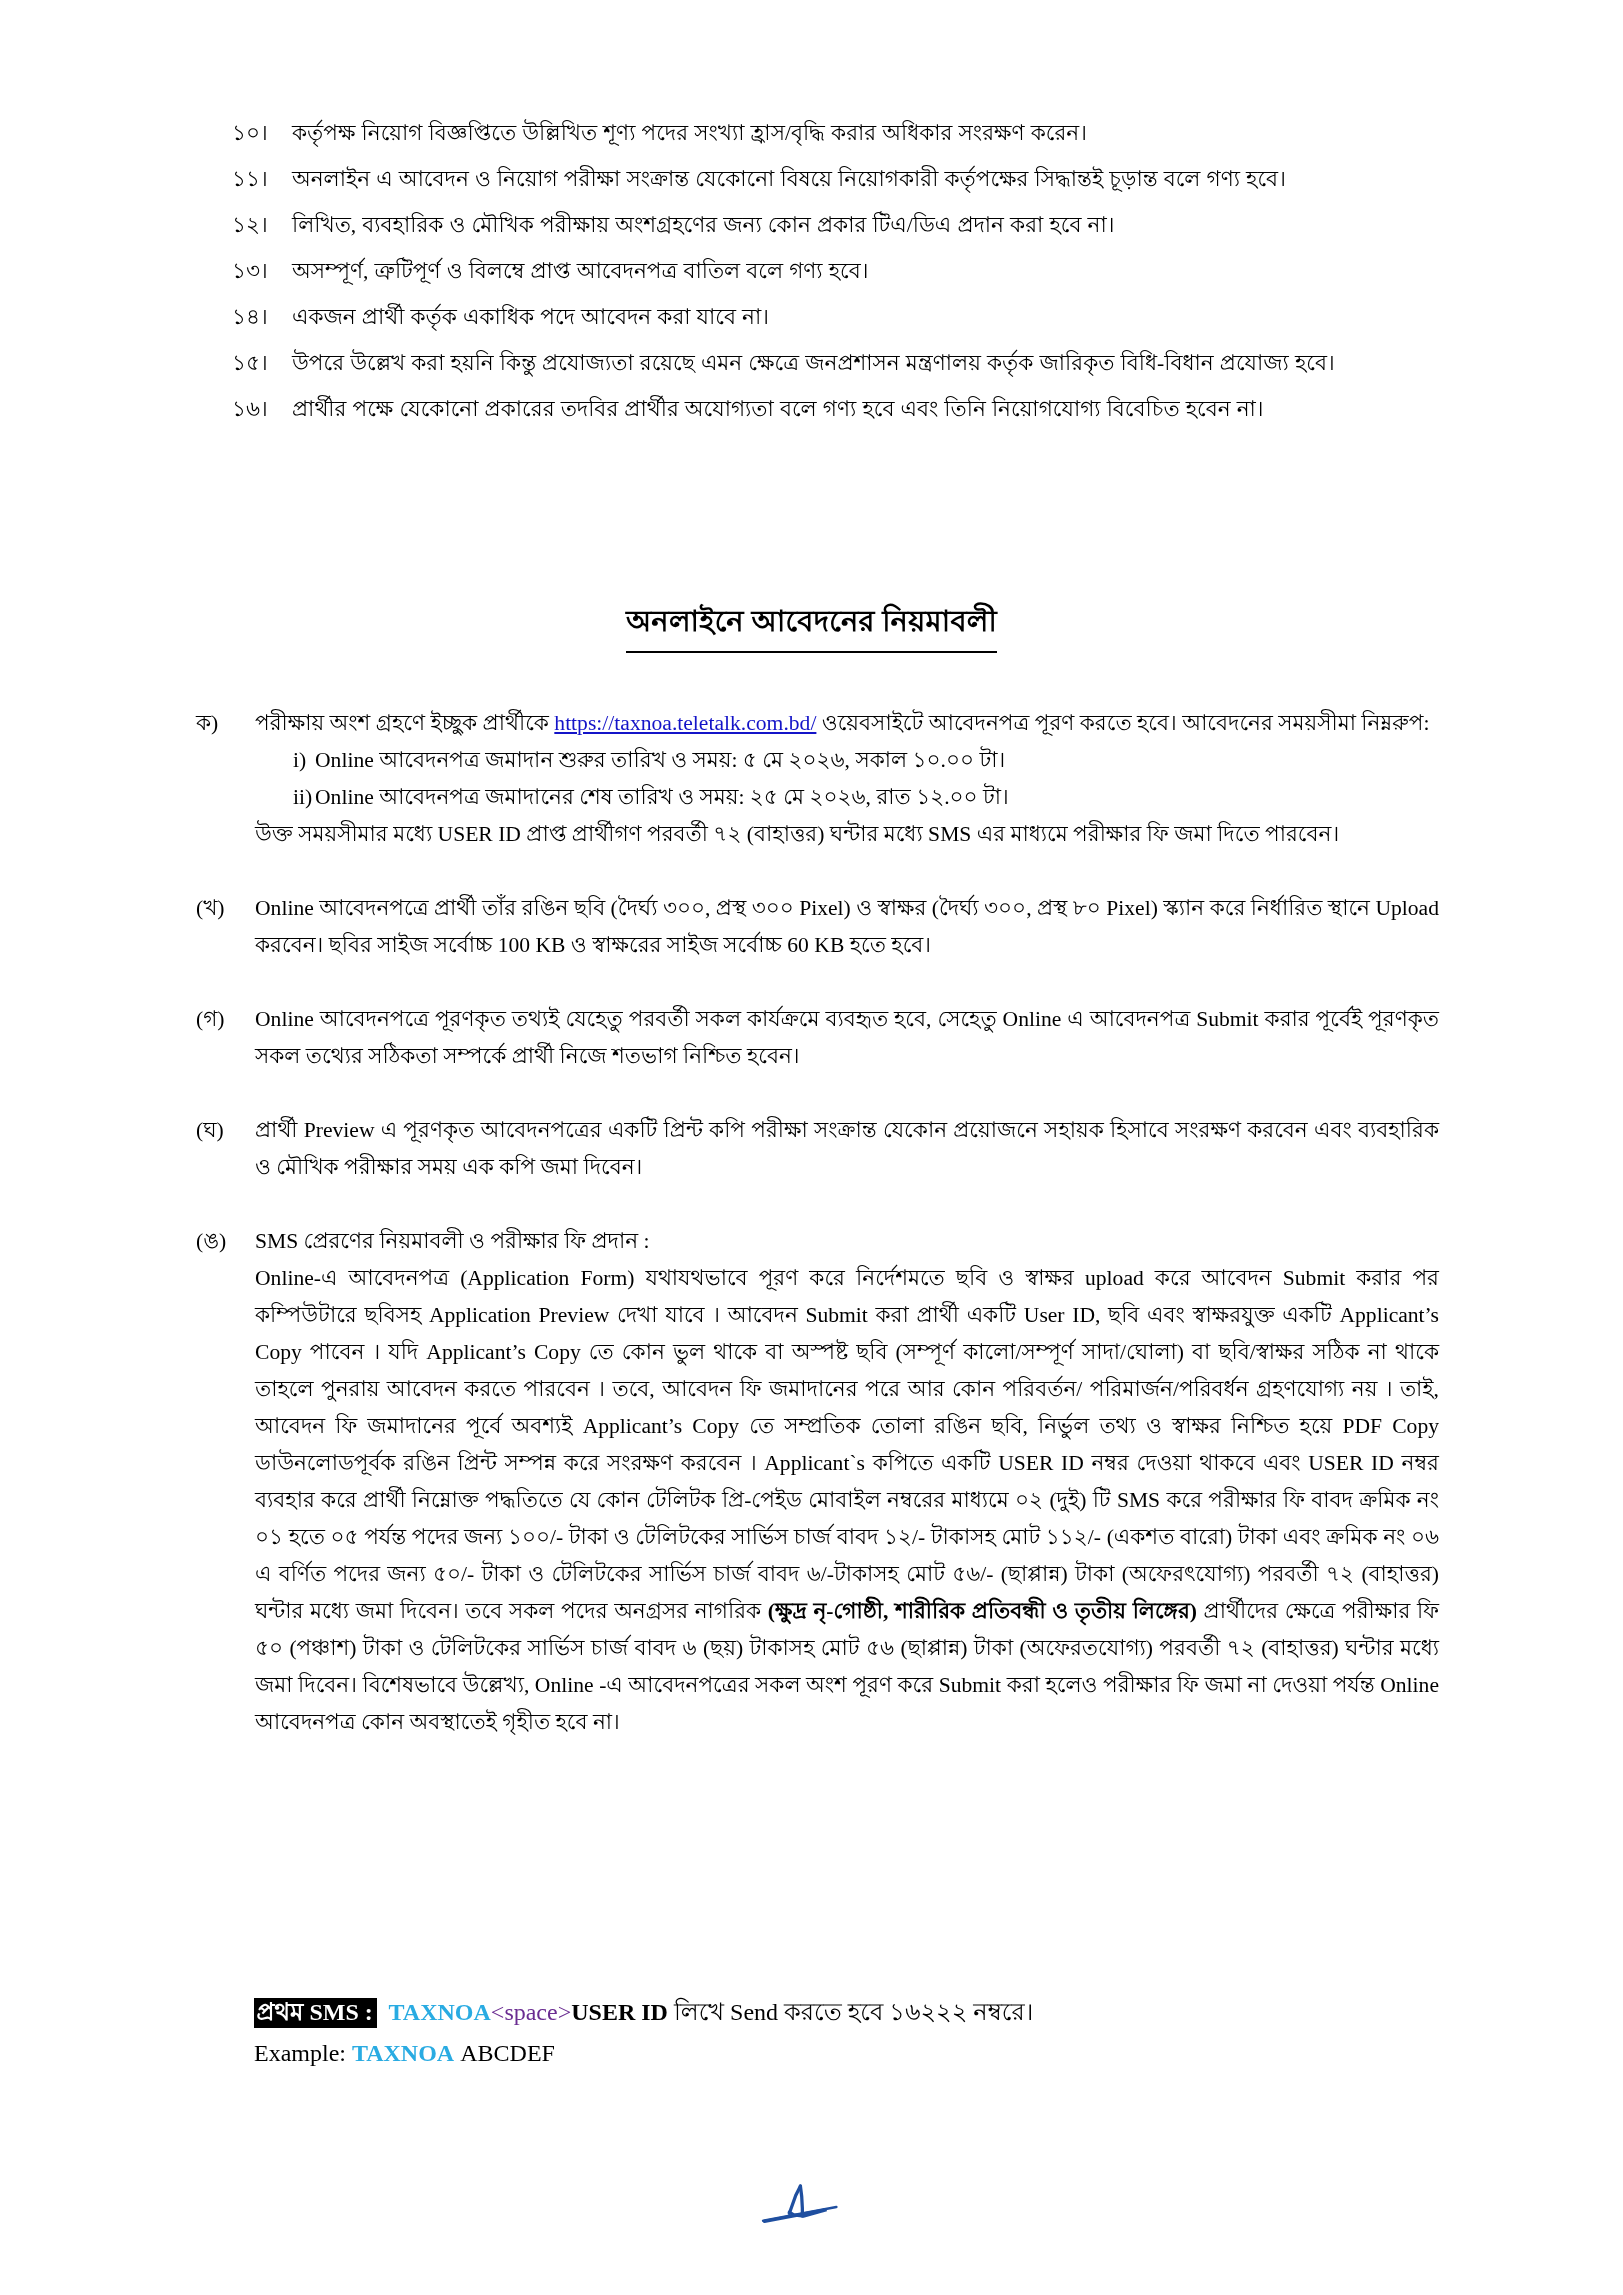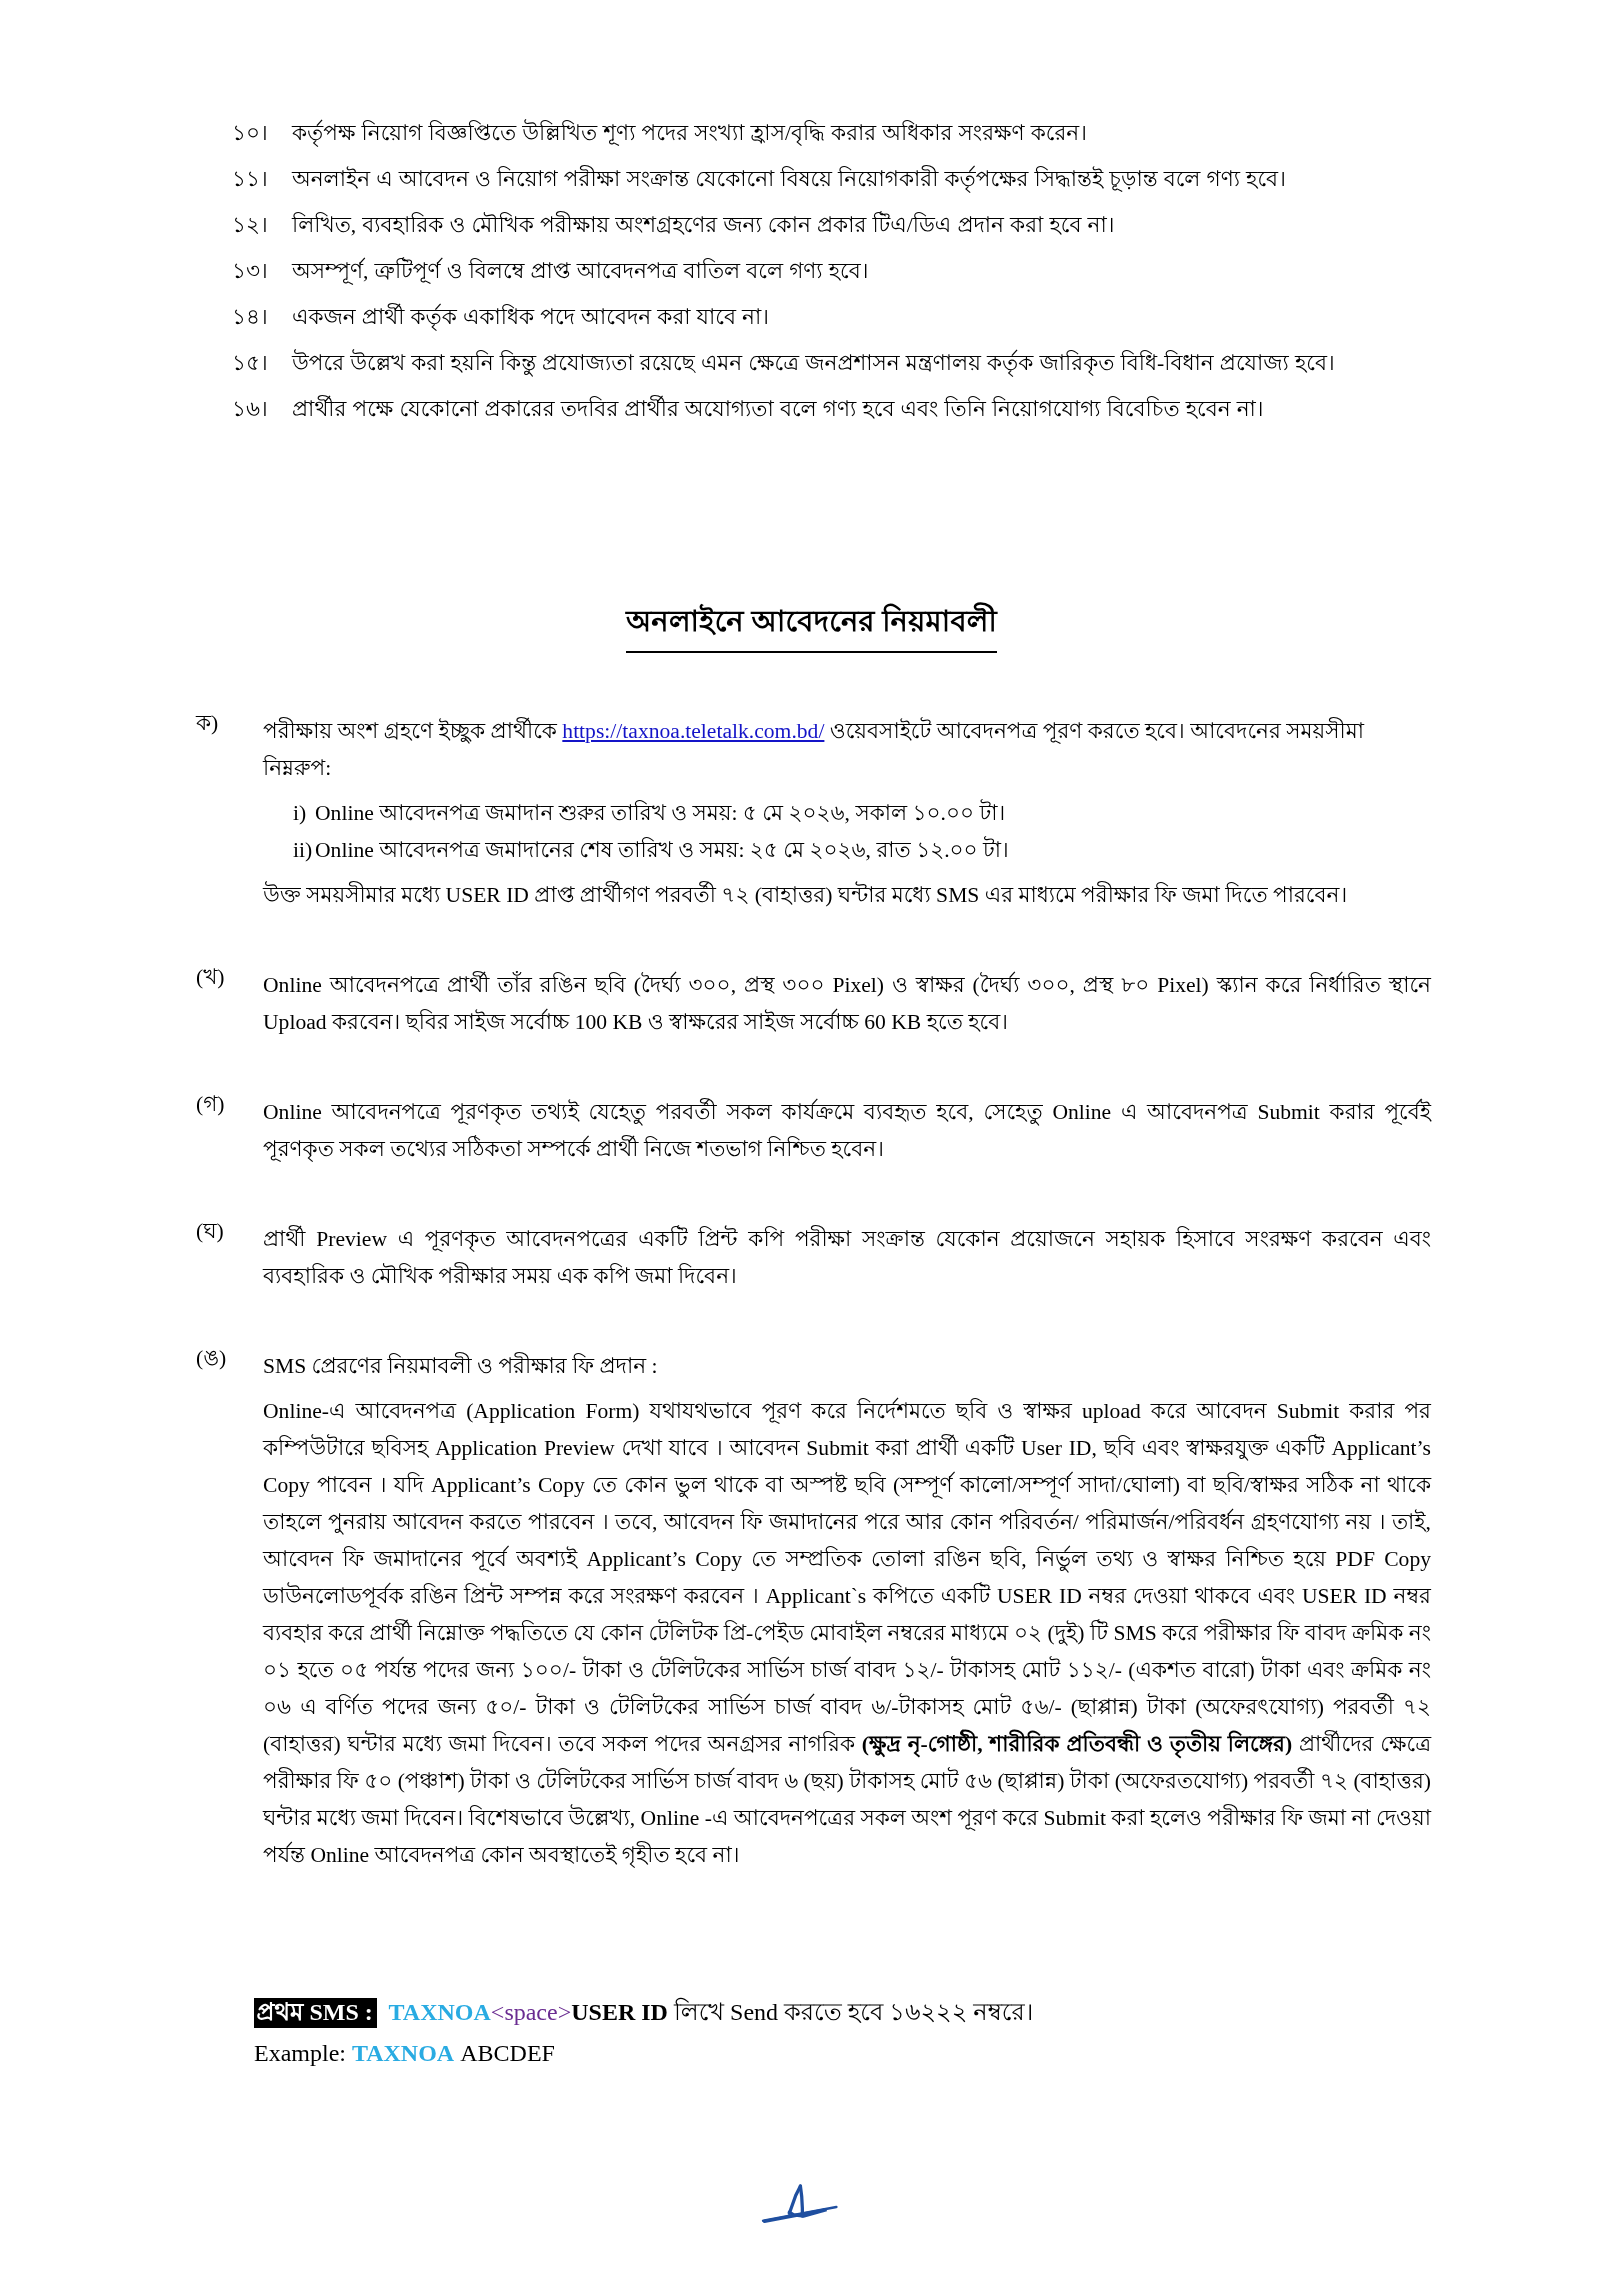--- a/index.html
+++ b/index.html
@@ -89,21 +89,21 @@
     font-size: 21.6px;
     line-height: 37px;
     white-space: nowrap;
   }
   .sec-body {
     flex: 1 1 auto;
     font-size: 21.6px;
     line-height: 37px;
   }
   .sec-body p {
-    margin: 8px;
+    margin: 0;
     text-align: justify;
     text-justify: inter-word;
   }
   .sec-body p.left { text-align: left; }
   .gap-lg { height: 37px; }
 
   
   .roman {
     margin: 0;
     padding: 0;

